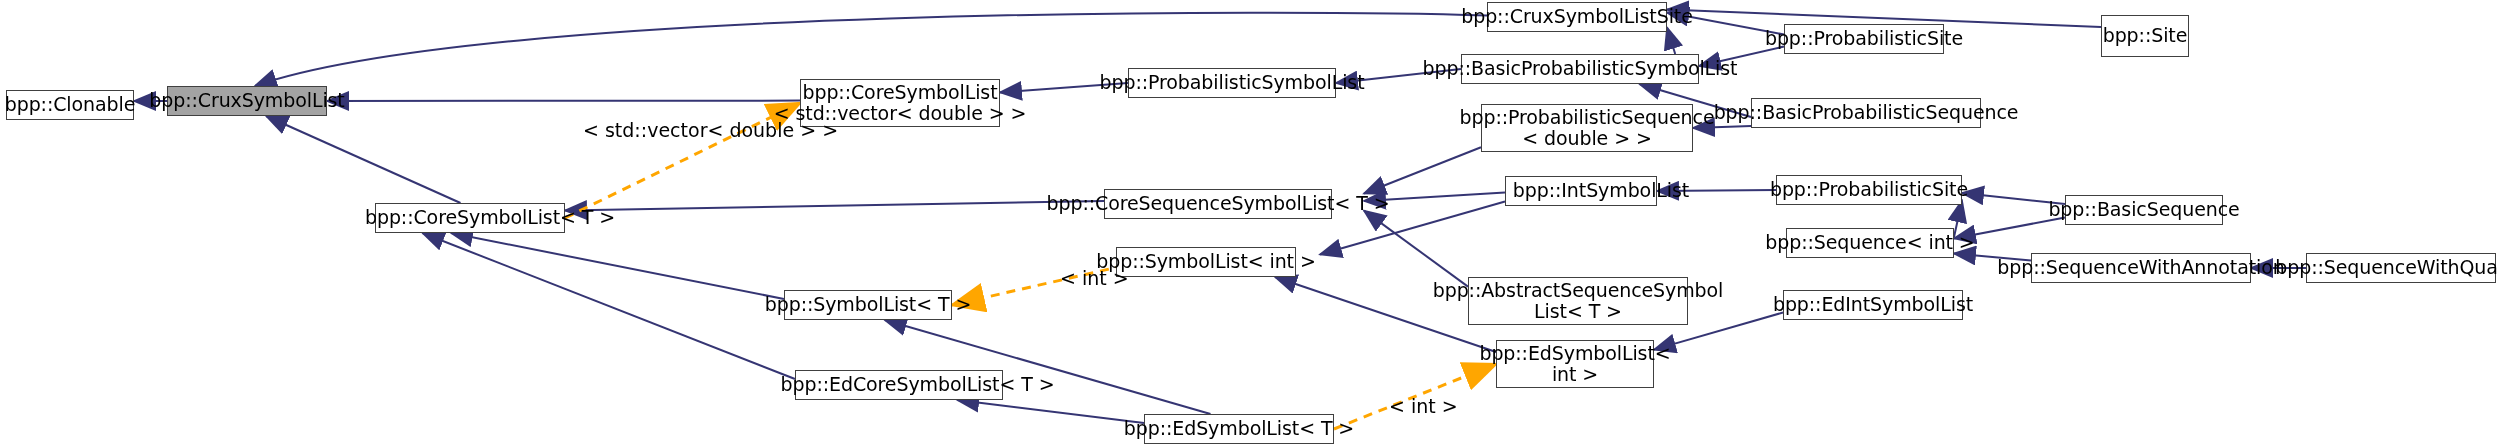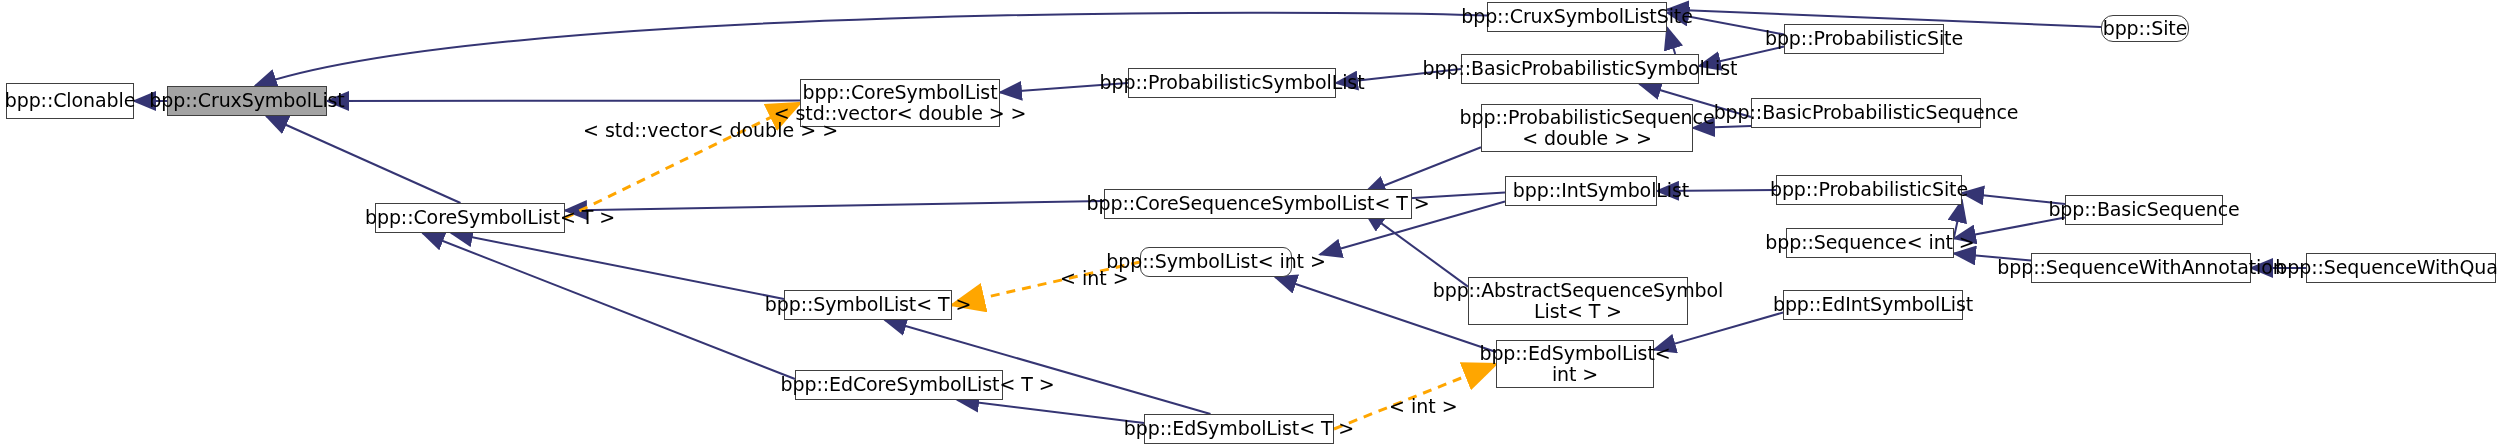--- a/index.html
+++ b/index.html
@@ -94,41 +94,41 @@
         <line x1="1144" y1="423" x2="957.24" y2="400" fill="none" stroke="#353573" stroke-width="2" marker-end="url(#arrow-blue)"></line>
         <line x1="1210.5" y1="414" x2="884.8" y2="320" fill="none" stroke="#353573" stroke-width="2" marker-end="url(#arrow-blue)"></line>
       </g>
     <g id="edges-template">
         <line x1="565" y1="218" x2="800" y2="103" fill="none" stroke="#ffa600" stroke-width="3" stroke-dasharray="9,7" marker-end="url(#arrow-orange)"></line>
         <line x1="1140" y1="262" x2="952" y2="305" fill="none" stroke="#ffa600" stroke-width="3" stroke-dasharray="9,7" marker-end="url(#arrow-orange)"></line>
         <line x1="1334" y1="429" x2="1496" y2="364" fill="none" stroke="#ffa600" stroke-width="3" stroke-dasharray="9,7" marker-end="url(#arrow-orange)"></line>
       </g>
   </svg>
   <div id="nodes">
-      <div class="node" style="left: 6px; top: 83px; width: 128px; height: 36px;">bpp::Clonable</div>
+      <div class="node" style="left: 6px; top: 90px; width: 128px; height: 30px;">bpp::Clonable</div>
       <div class="node highlight" style="left: 167px; top: 86px; width: 160px; height: 30px;">bpp::CruxSymbolList</div>
       <div class="node" style="left: 800px; top: 79px; width: 200px; height: 48px;">bpp::CoreSymbolList
 &lt; std::vector&lt; double &gt; &gt;</div>
       <div class="node" style="left: 1128px; top: 68px; width: 208px; height: 30px;">bpp::ProbabilisticSymbolList</div>
       <div class="node" style="left: 1487px; top: 2px; width: 180px; height: 30px;">bpp::CruxSymbolListSite</div>
       <div class="node" style="left: 1461px; top: 54px; width: 238px; height: 30px;">bpp::BasicProbabilisticSymbolList</div>
       <div class="node" style="left: 1784px; top: 24px; width: 160px; height: 30px;">bpp::ProbabilisticSite</div>
-      <div class="node" style="left: 2101px; top: 15px; width: 88px; height: 27px; border-radius: 12px;">bpp::Site</div>
+      <div class="node" style="left: 2101px; top: 15px; width: 88px; height: 42px;">bpp::Site</div>
       <div class="node" style="left: 1481px; top: 104px; width: 212px; height: 48px;">bpp::ProbabilisticSequence
 &lt; double &gt; &gt;</div>
       <div class="node" style="left: 1751px; top: 98px; width: 230px; height: 30px;">bpp::BasicProbabilisticSequence</div>
-      <div class="node" style="left: 1104px; top: 189px; width: 308px; height: 30px; text-align: center;">bpp::CoreSequenceSymbolList&lt; T &gt;</div>
+      <div class="node" style="left: 1104px; top: 189px; width: 228px; height: 30px; text-align: center;">bpp::CoreSequenceSymbolList&lt; T &gt;</div>
       <div class="node" style="left: 1505px; top: 176px; width: 152px; height: 30px; padding-left: 40px;">bpp::IntSymbolList</div>
       <div class="node" style="left: 1776px; top: 175px; width: 186px; height: 30px;">bpp::ProbabilisticSite</div>
       <div class="node" style="left: 2065px; top: 195px; width: 158px; height: 30px;">bpp::BasicSequence</div>
       <div class="node" style="left: 1786px; top: 228px; width: 168px; height: 30px;">bpp::Sequence&lt; int &gt;</div>
       <div class="node" style="left: 2031px; top: 253px; width: 220px; height: 30px;">bpp::SequenceWithAnnotation</div>
       <div class="node" style="left: 2306px; top: 253px; width: 190px; height: 30px;">bpp::SequenceWithQuality</div>
       <div class="node" style="left: 375px; top: 203px; width: 190px; height: 30px; padding-left: 40px;">bpp::CoreSymbolList&lt; T &gt;</div>
-      <div class="node" style="left: 1140px; top: 247px; width: 152px; height: 30px; border-radius: 9px;">bpp::SymbolList&lt; int &gt;</div>
+      <div class="node" style="left: 1116px; top: 247px; width: 180px; height: 30px;">bpp::SymbolList&lt; int &gt;</div>
       <div class="node" style="left: 1468px; top: 277px; width: 220px; height: 48px;">bpp::AbstractSequenceSymbol
 List&lt; T &gt;</div>
       <div class="node" style="left: 1783px; top: 290px; width: 180px; height: 30px;">bpp::EdIntSymbolList</div>
       <div class="node" style="left: 784px; top: 290px; width: 168px; height: 30px;">bpp::SymbolList&lt; T &gt;</div>
       <div class="node" style="left: 1496px; top: 340px; width: 158px; height: 48px; text-align: center;">bpp::EdSymbolList&lt;
 int &gt;</div>
       <div class="node" style="left: 795px; top: 370px; width: 208px; height: 30px; padding-left: 37px;">bpp::EdCoreSymbolList&lt; T &gt;</div>
       <div class="node" style="left: 1144px; top: 414px; width: 190px; height: 30px;">bpp::EdSymbolList&lt; T &gt;</div>
     </div>
   <div id="labels">

